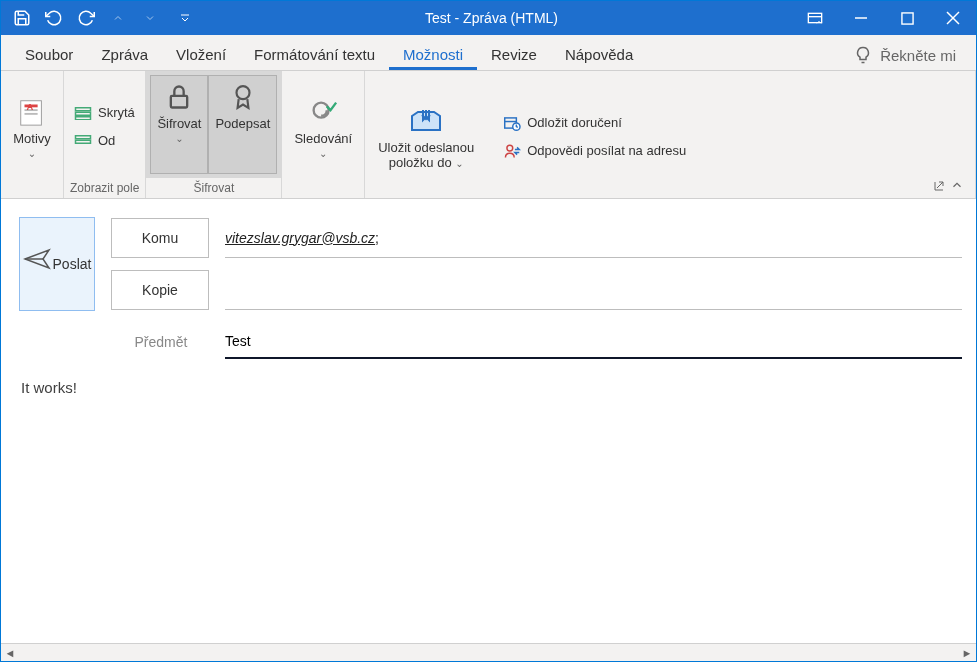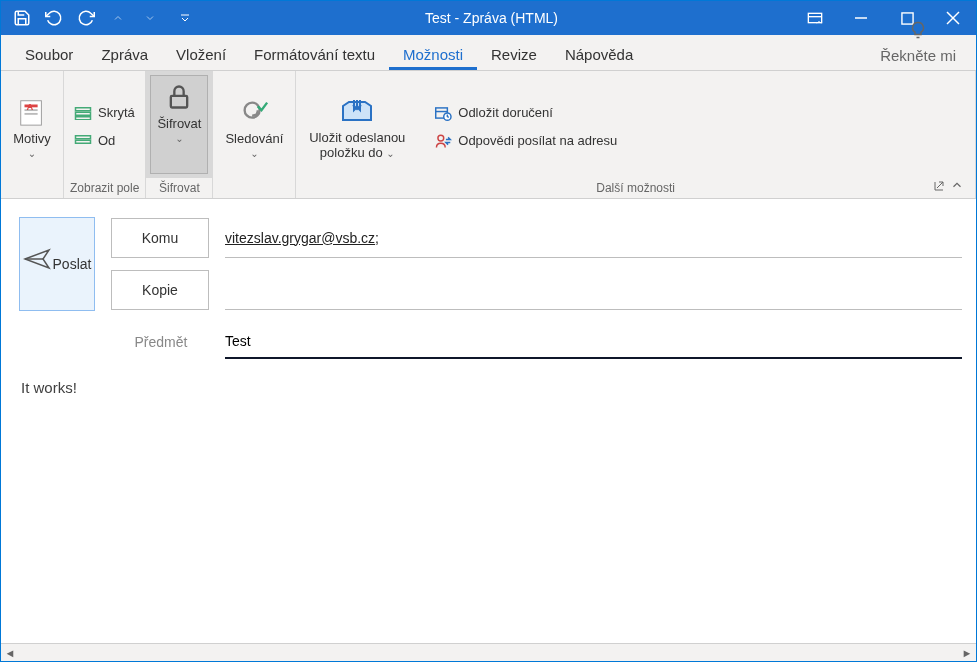--- a/index.html
+++ b/index.html
@@ -12,21 +12,21 @@
     .qat-sep { color: #fff; font-size: 11px; margin-left: 6px; }
     .title { flex: 1; text-align: center; font-size: 14px; }
     .winbtns { display: flex; height: 100%; }
     .winbtn { width: 46px; display: flex; align-items: center; justify-content: center; font-size: 14px; cursor: default; }
     .winbtn svg, .winbtn span { color: #fff; }
     
     
     .tabstrip { background: #f3f2f1; border-bottom: 1px solid #d0d0d0; height: 36px; display: flex; align-items: flex-end; padding-left: 10px; }
     .tab { padding: 8px 14px 7px; font-size: 15px; color: #333; cursor: default; }
     .tab.active { color: #1e6fce; border-bottom: 3px solid #1e6fce; padding-bottom: 4px; }
-    .tellme { display: flex; align-items: center; gap: 8px; color: #666; font-size: 15px; margin-left: auto; padding-right: 20px; padding-bottom:6px;flex-direction:column; }
+    .tellme { display: flex; align-items: center; gap: 8px; color: #666; font-size: 15px; margin-left: auto; padding-right: 20px; padding-bottom:6px; }
     
     
     .ribbon { background: #f3f2f1; border-bottom: 1px solid #d0d0d0; height: 128px; display: flex; position: relative; }
     .group { border-right: 1px solid #d8d8d8; display: flex; flex-direction: column; padding: 4px 6px 0; }
     .group-body { flex: 1; display: flex; align-items: center; gap: 6px; }
     .group-label { text-align: center; font-size: 12px; color: #666; padding: 3px 0; }
     
     .bigbtn { display: flex; flex-direction: column; align-items: center; justify-content: flex-start; padding: 4px 6px; font-size: 13px; color: #333; text-align: center; cursor: default; min-width: 50px; }
     .bigbtn .ico { width: 36px; height: 34px; display: flex; align-items: center; justify-content: center; margin-bottom: 2px; }
     .bigbtn.pressed { background: #d0d0d0; border: 1px solid #b0b0b0; }
@@ -41,21 +41,21 @@
     .dialog-launcher { position: absolute; right: 6px; bottom: 6px; font-size: 11px; color: #666; cursor: default; }
     .collapse-caret { position: absolute; right: 12px; bottom: 6px; color: #666; cursor: default; }
     
     
     .compose { flex: 1; display: flex; flex-direction: column; background: #fff; padding: 18px 14px 0 18px; overflow: hidden; }
     .header-grid { display: grid; grid-template-columns: 78px 100px 1fr; gap: 0 14px; align-items: center; }
     .send-btn { grid-row: 1 / span 2; border: 1px solid #8fbdf0; background: #eaf3fc; width: 76px; height: 94px; display: flex; align-items: center; justify-content: center; font-size: 14px; color: #333; cursor: default; }
     .send-btn .ico { font-size: 24px; margin-bottom: 10px; }
     .fieldbtn { border: 1px solid #bdbdbd; background: #fff; height: 40px; display: flex; align-items: center; justify-content: center; font-size: 14px; color: #333; cursor: default; width: 98px; }
     .fieldline { border-bottom: 1px solid #bdbdbd; height: 40px; display: flex; align-items: center; font-size: 14px; color: #222; }
-    .fieldline .email { text-decoration: underline; }
+    .fieldline .email { text-decoration: underline; font-style: italic; }
     .row2 { margin-top: 10px; }
     .subject-row { display: grid; grid-template-columns: 78px 100px 1fr; gap: 4px 14px; align-items: center; margin-top: 14px; }
     .subject-label { grid-column: 2; text-align: center; color: #888; font-size: 14px; }
     .subject-val { grid-column: 3; border-bottom: 2px solid #0f172a; height: 34px; display: flex; align-items: center; font-size: 14px; }
     
     .body-area { flex: 1; margin-top: 20px; font-size: 15px; color: #404040; padding-left: 2px; overflow: auto; }
     
     .hscroll { height: 18px; border-top: 1px solid #d0d0d0; background: #f3f2f1; display: flex; align-items: center; }
     .hscroll .arrow { width: 18px; text-align: center; color: #666; cursor: default; font-size:11px; }
     .hscroll .track { flex: 1; height: 12px; background: #f3f2f1; }
@@ -199,20 +199,29 @@
       <div class="bigbtn pressed">
         <div class="ico">
           <svg width="28" height="30" viewBox="0 0 24 24" fill="none" stroke="#555" stroke-width="2">
               <rect x="5" y="11" width="14" height="10" rx="1"></rect>
               <path d="M8 11V7a4 4 0 0 1 8 0v4"></path>
             </svg>
         </div>
         <span>Šifrovat</span>
         <span class="dropdown-caret">⌄</span>
       </div>
+      <div class="bigbtn pressed">
+        <div class="ico">
+          <svg width="26" height="30" viewBox="0 0 24 24" fill="none" stroke="#555" stroke-width="2">
+              <circle cx="12" cy="8" r="6"></circle>
+              <path d="M8 14l-1 8 5-3 5 3-1-8"></path>
+            </svg>
+        </div>
+        <span>Podepsat</span>
+      </div>
     </div>
     <div class="group-label">Šifrovat</div>
   </div>
 
   <div class="group">
     <div class="group-body">
       <div class="bigbtn">
         <div class="ico">
           <svg width="30" height="30" viewBox="0 0 32 32" fill="none" stroke="#3a7" stroke-width="2.5">
               <circle cx="14" cy="14" r="8" stroke="#888"></circle>
@@ -258,21 +267,20 @@
                 <circle cx="9" cy="7" r="4"></circle>
                 <path d="M3 20c0-4 3-6 6-6s6 2 6 6"></path>
                 <polyline points="16 9 22 9 19 6" stroke="#2a72c4"></polyline>
                 <polyline points="22 13 16 13 19 16" stroke="#2a72c4"></polyline>
               </svg>
             </span>
           <span>Odpovědi posílat na adresu</span>
         </div>
       </div>
     </div>
-    <div class="group-label">Další možnosti</div>
     <span class="dialog-launcher" style="right:30px;">
       <svg width="12" height="12" viewBox="0 0 12 12" fill="none" stroke="#666" stroke-width="1">
           <polyline points="2 2 2 10 10 10"></polyline>
           <line x1="4" y1="8" x2="10" y2="2"></line>
           <polyline points="6 2 10 2 10 6"></polyline>
         </svg>
     </span>
   </div>
   <span class="collapse-caret">
     <svg width="14" height="14" viewBox="0 0 24 24" fill="none" stroke="#666" stroke-width="2">

